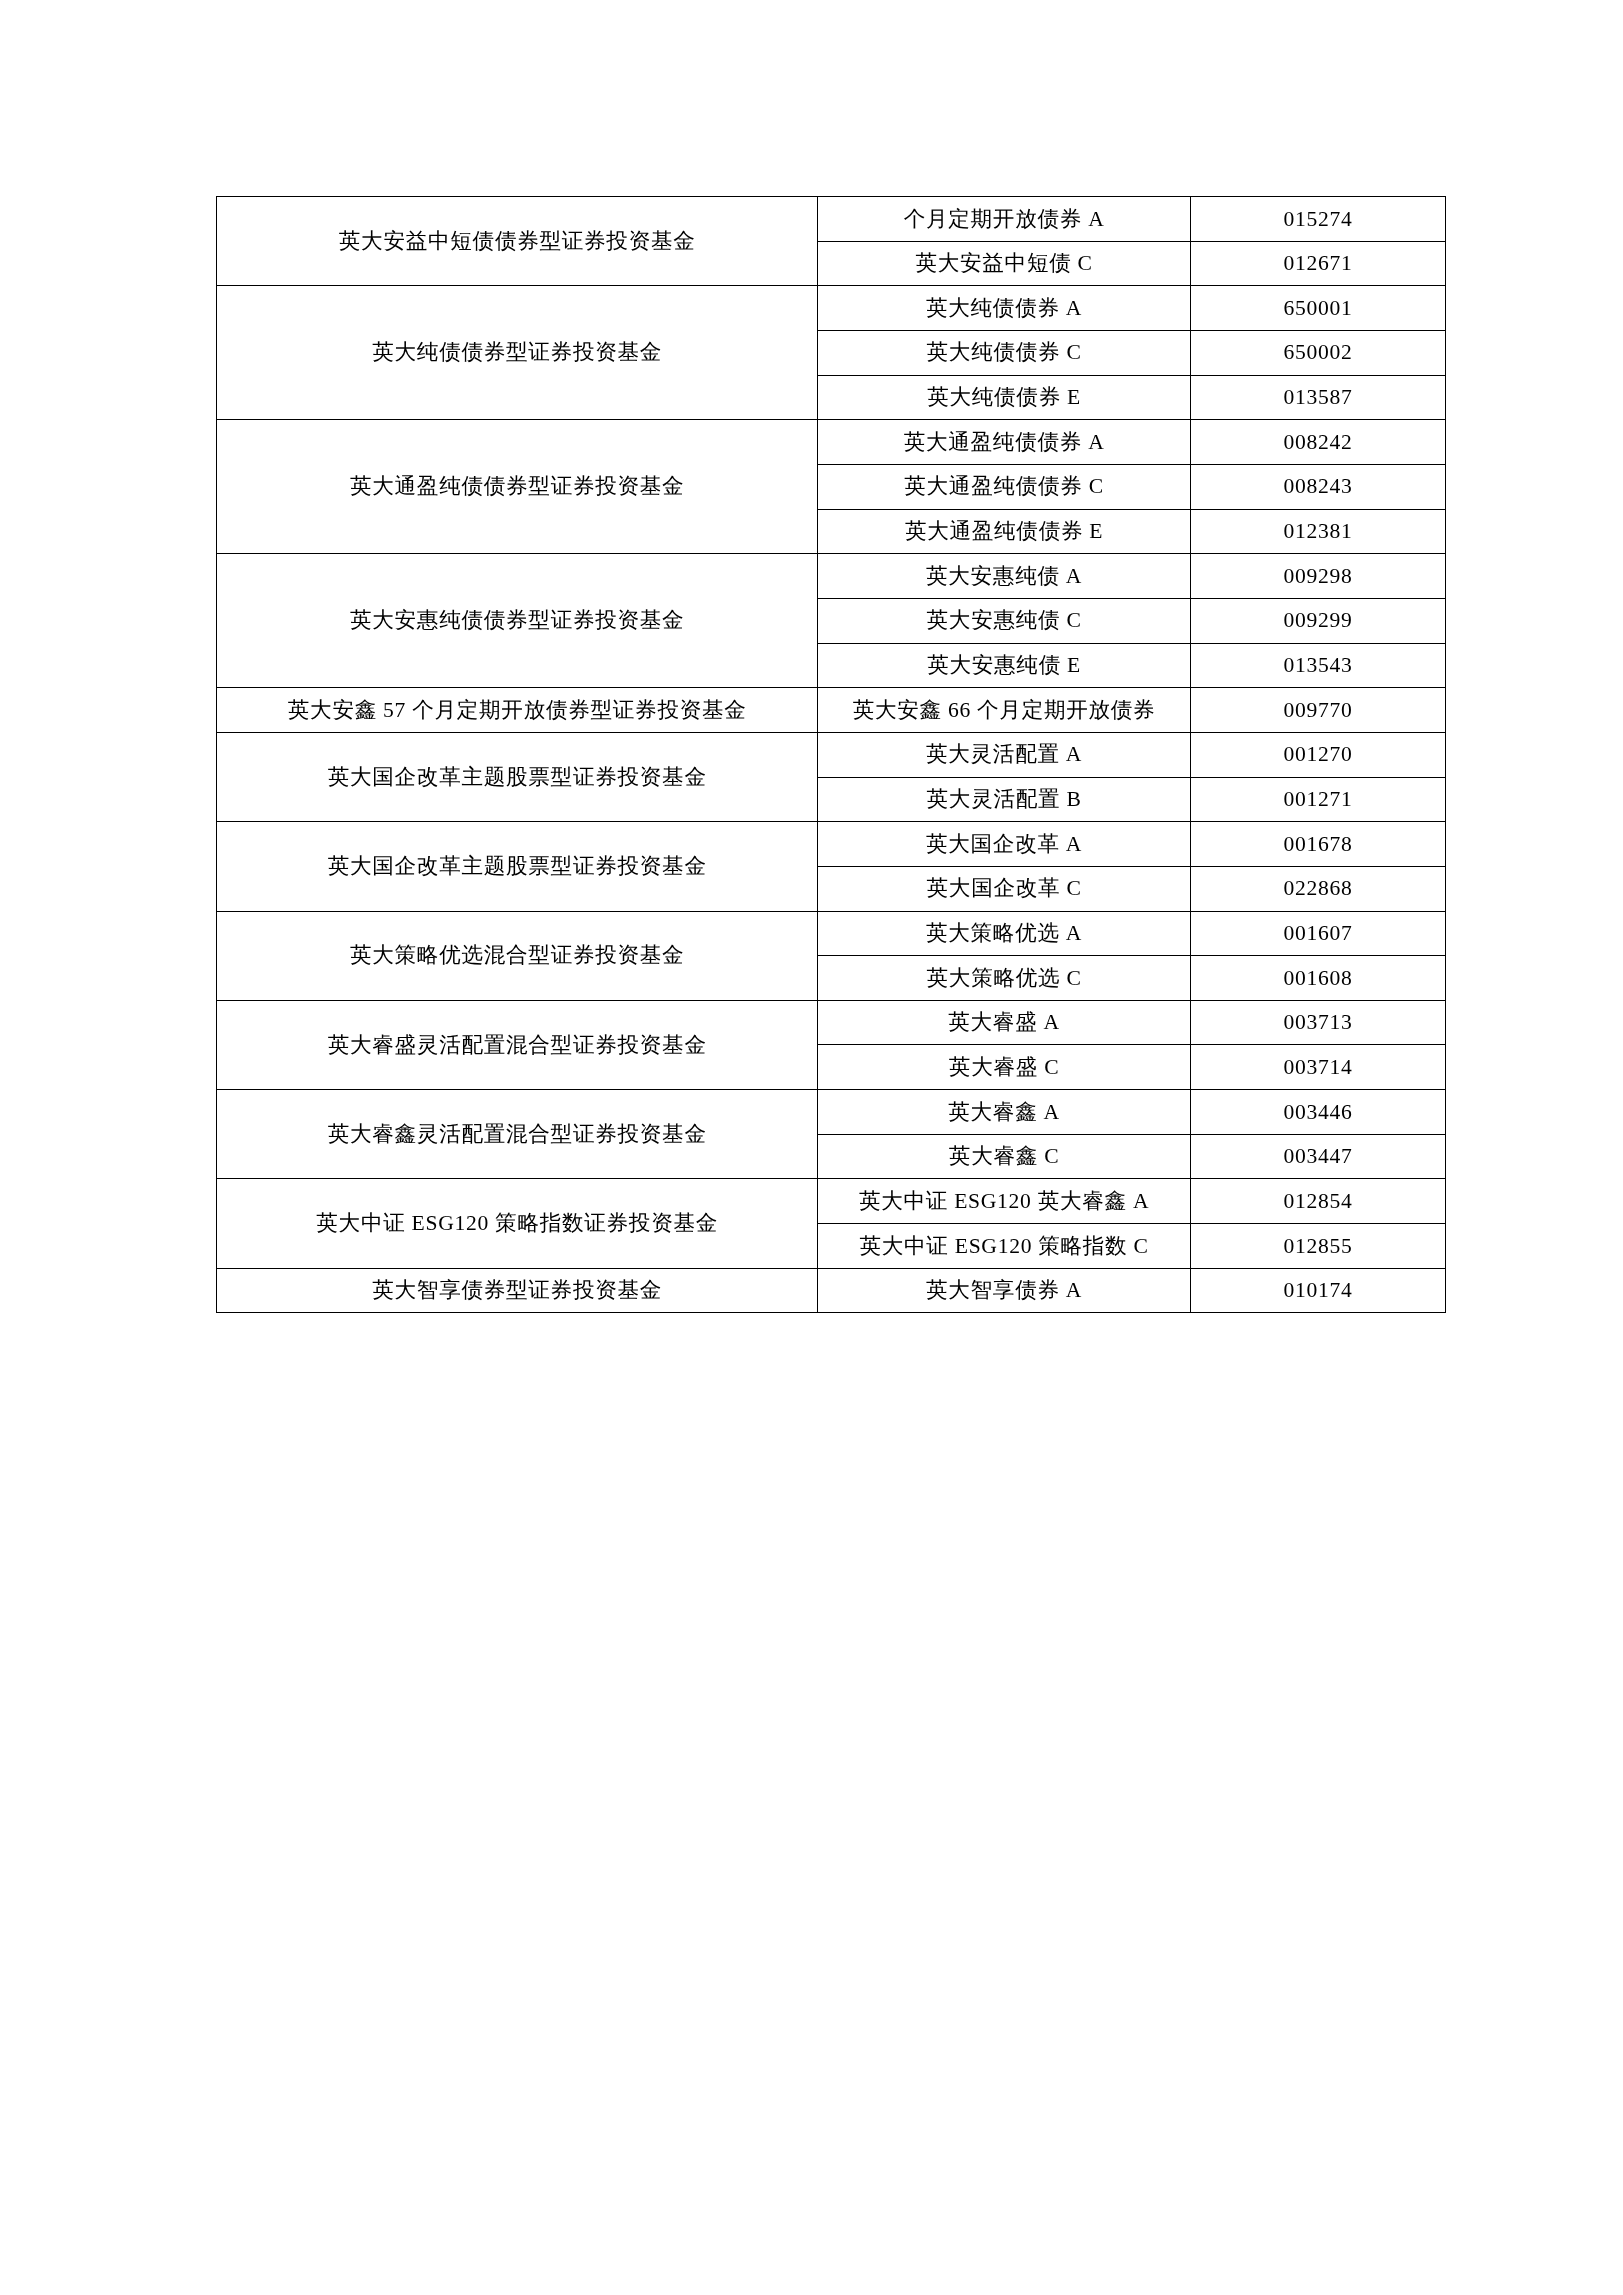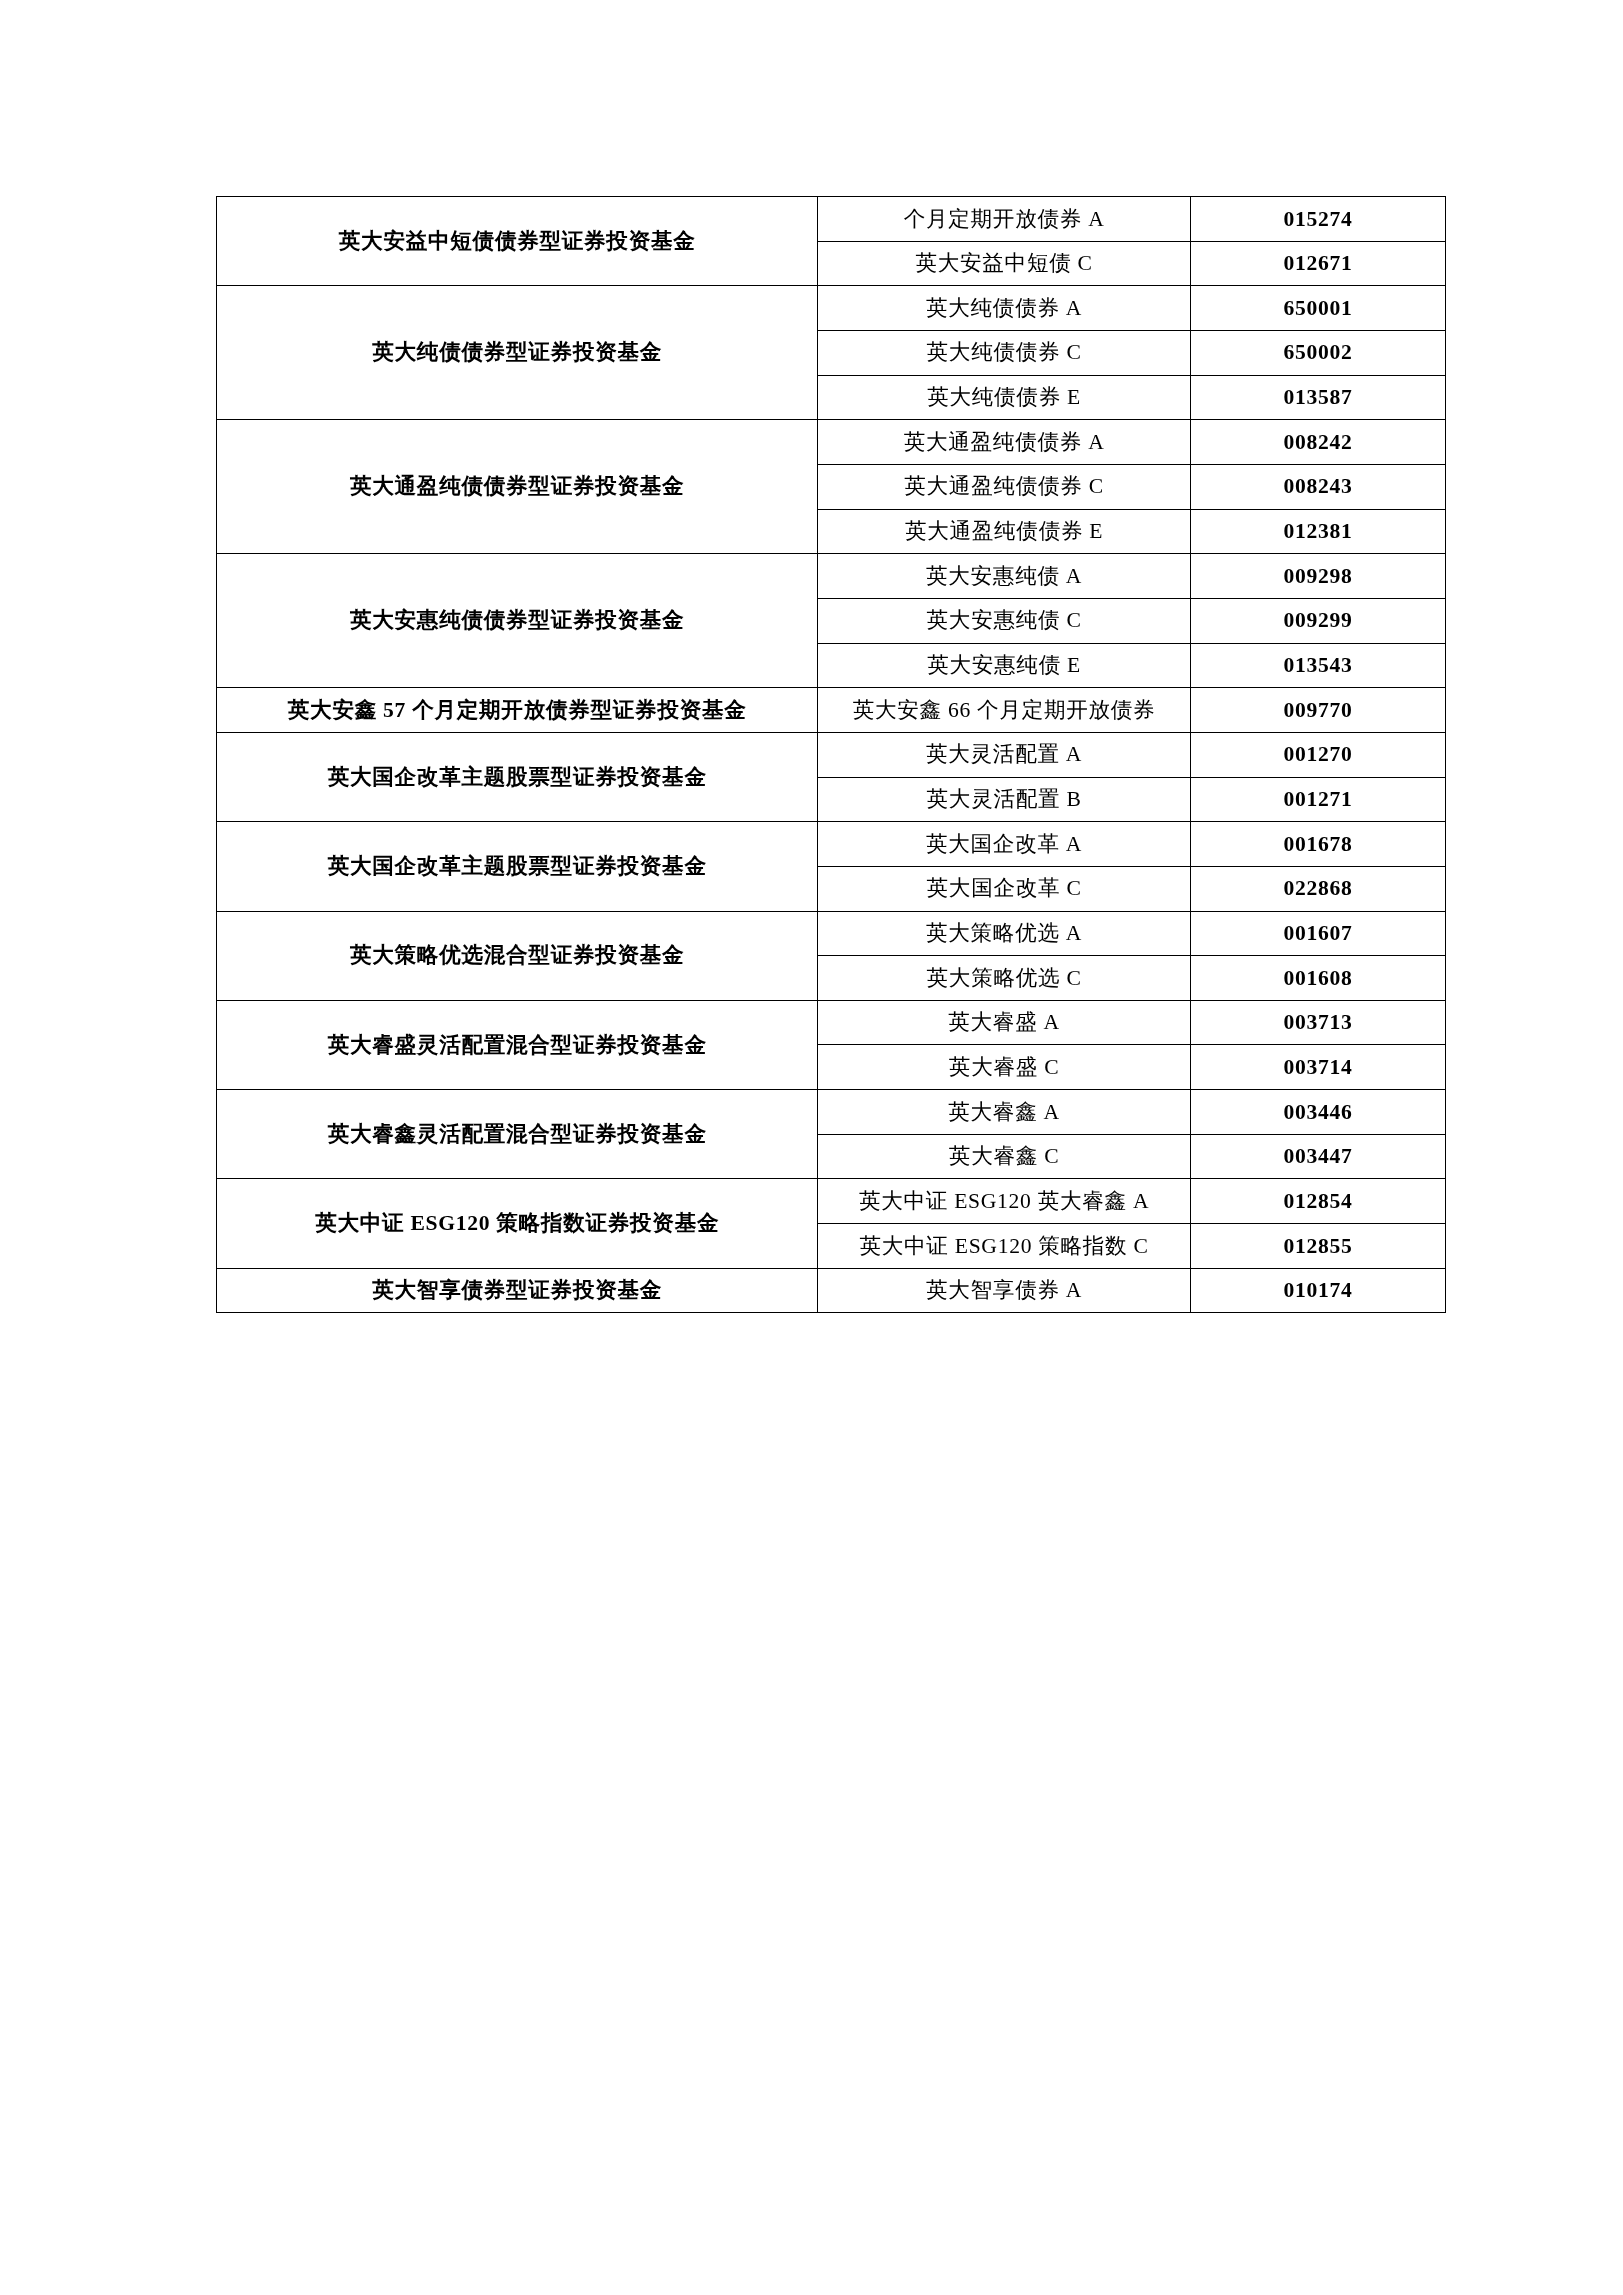--- a/index.html
+++ b/index.html
@@ -29,23 +29,23 @@
     border: 1.3px solid #000000;
     text-align: center;
     vertical-align: middle;
     font-size: 21.6px;
     line-height: 1.42;
     padding: 6.5px 9.2px;
     font-family: "Liberation Serif", "DejaVu Serif", serif;
     letter-spacing: 0.7px;
     word-break: break-word;
   }
-  td.col-fund  { width: 582px; font-weight: bold; }
+  td.col-fund  { width: 582px; }
   td.col-share { width: 353px; }
-  td.col-code  { width: 236px; letter-spacing: 1.3px; font-weight: bold; }
+  td.col-code  { width: 236px; letter-spacing: 1.3px; }
 </style>
 </head>
 <body>
 
 <div class="page">
   <table class="fund-table">
     <tbody>
         <tr>
           <td class="col-fund" rowspan="2">英大安益中短债债券型证券投资基金</td>
           <td class="col-share">个月定期开放债券 A</td>

